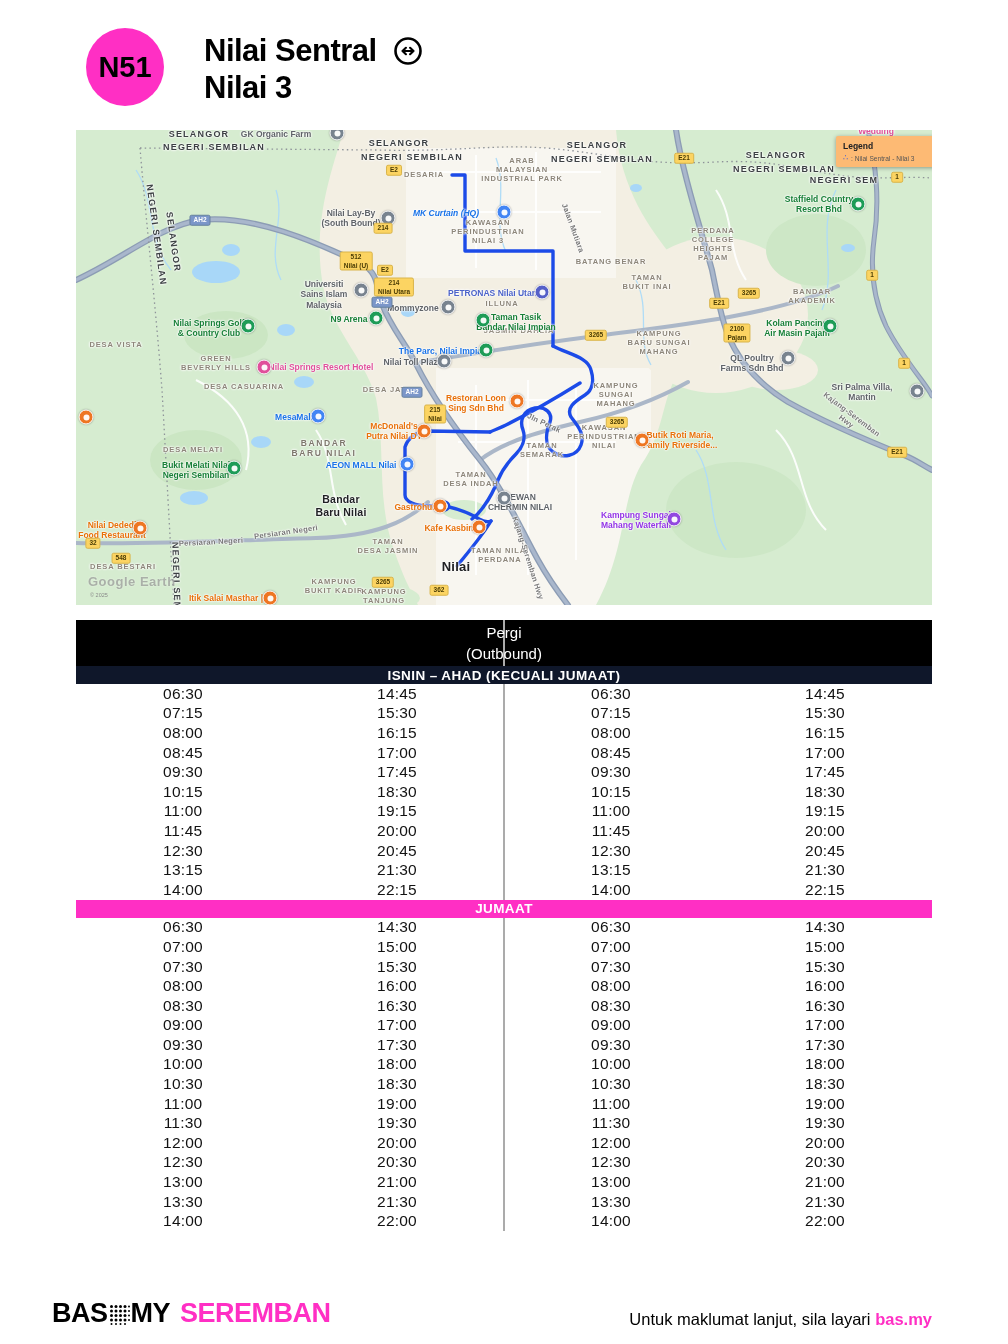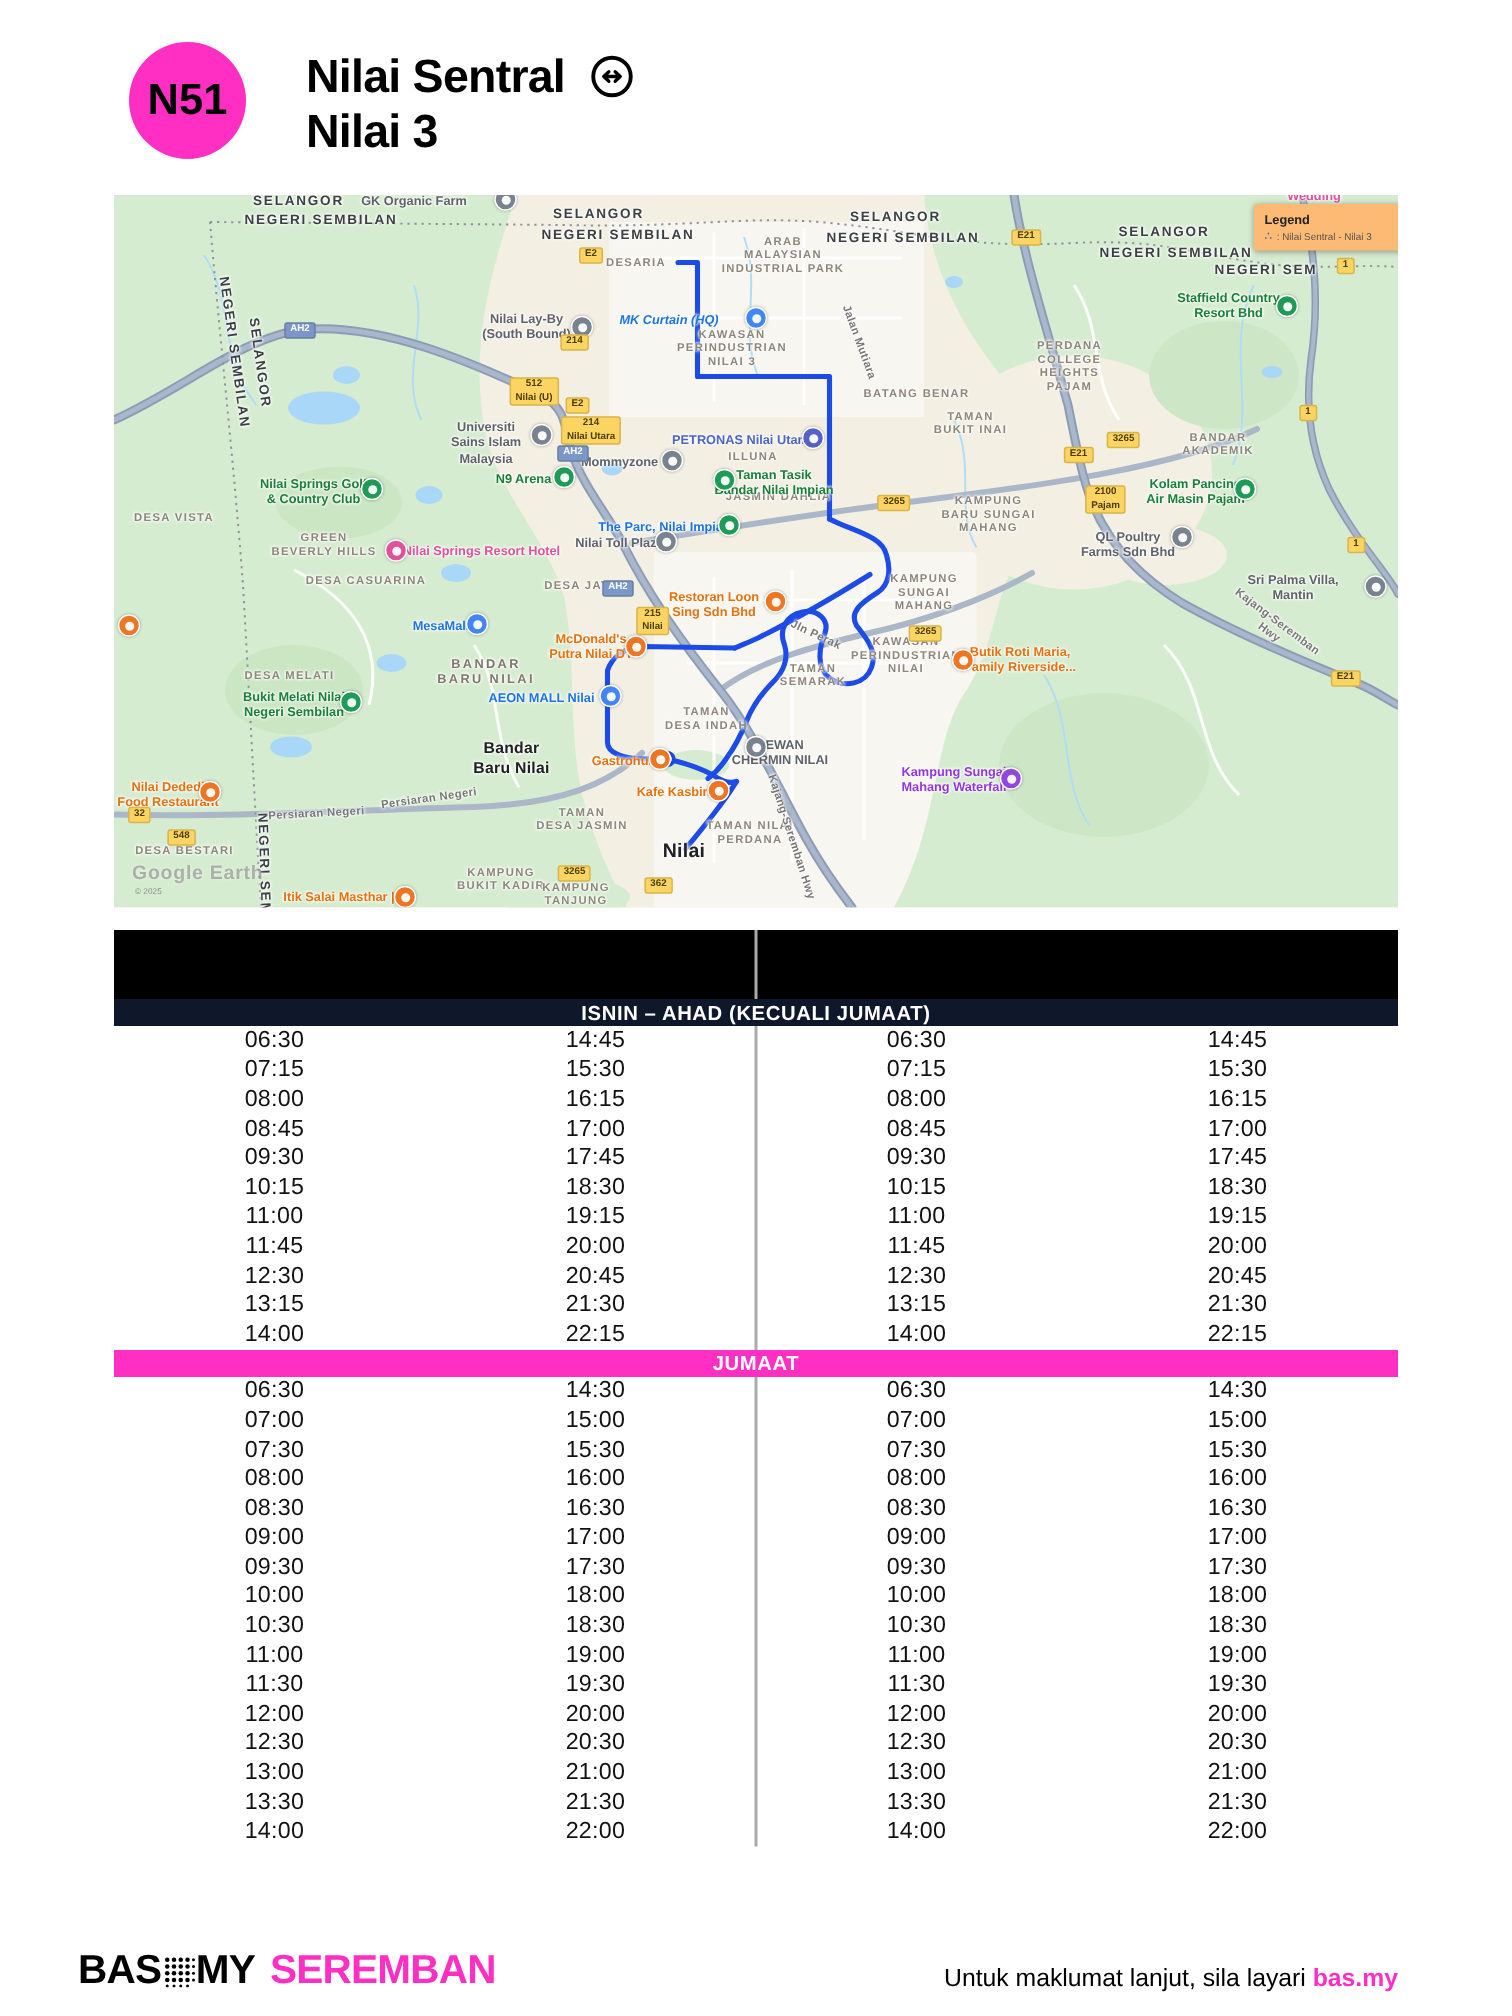--- a/index.html
+++ b/index.html
@@ -346,20 +346,24 @@
         <span class="glyph">∴</span>
         <span>: Nilai Sentral - Nilai 3</span>
       </div>
     </div>
     <div class="watermark">Google Earth</div>
     <div class="copyright">© 2025</div>
   </div>
 
   <div class="timetable">
     <div class="tt-header">
+      <div class="half">
+        <span>Pergi</span>
+        <span>(Outbound)</span>
+      </div>
     </div>
     <div id="tt-sections">
         <div class="tt-banner" style="background: #0f172a;">ISNIN – AHAD (KECUALI JUMAAT)</div>
         <div class="tt-row">
           <span>06:30</span>
           <span>14:45</span>
           <span>06:30</span>
           <span>14:45</span>
         </div>
         <div class="tt-row">

